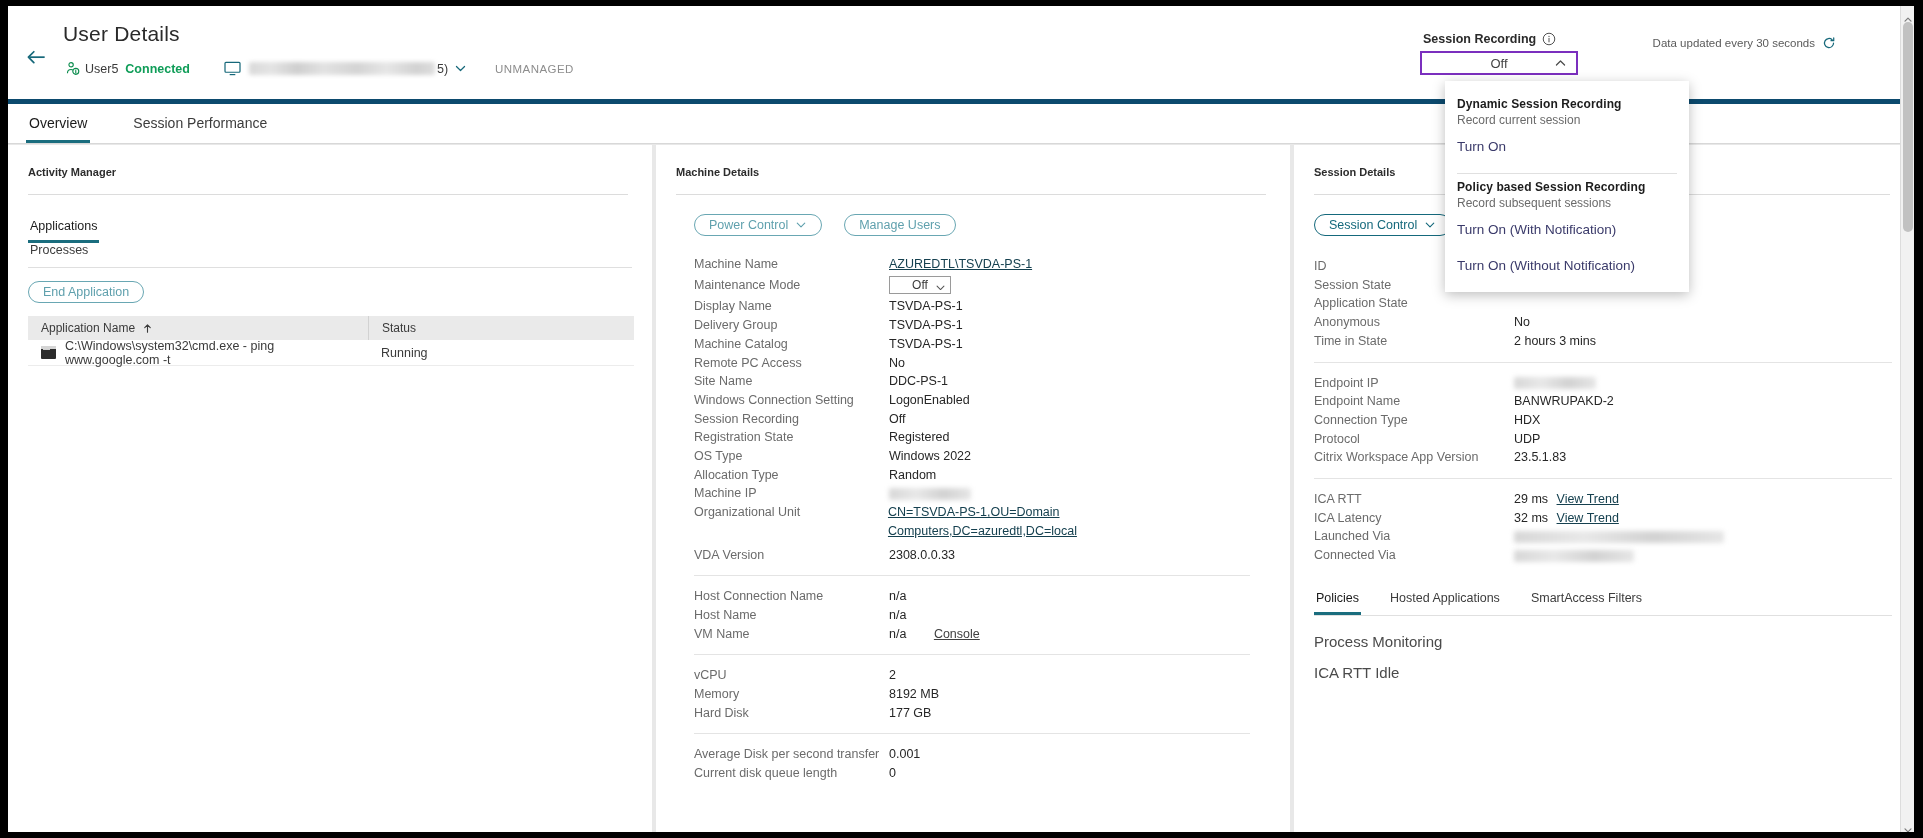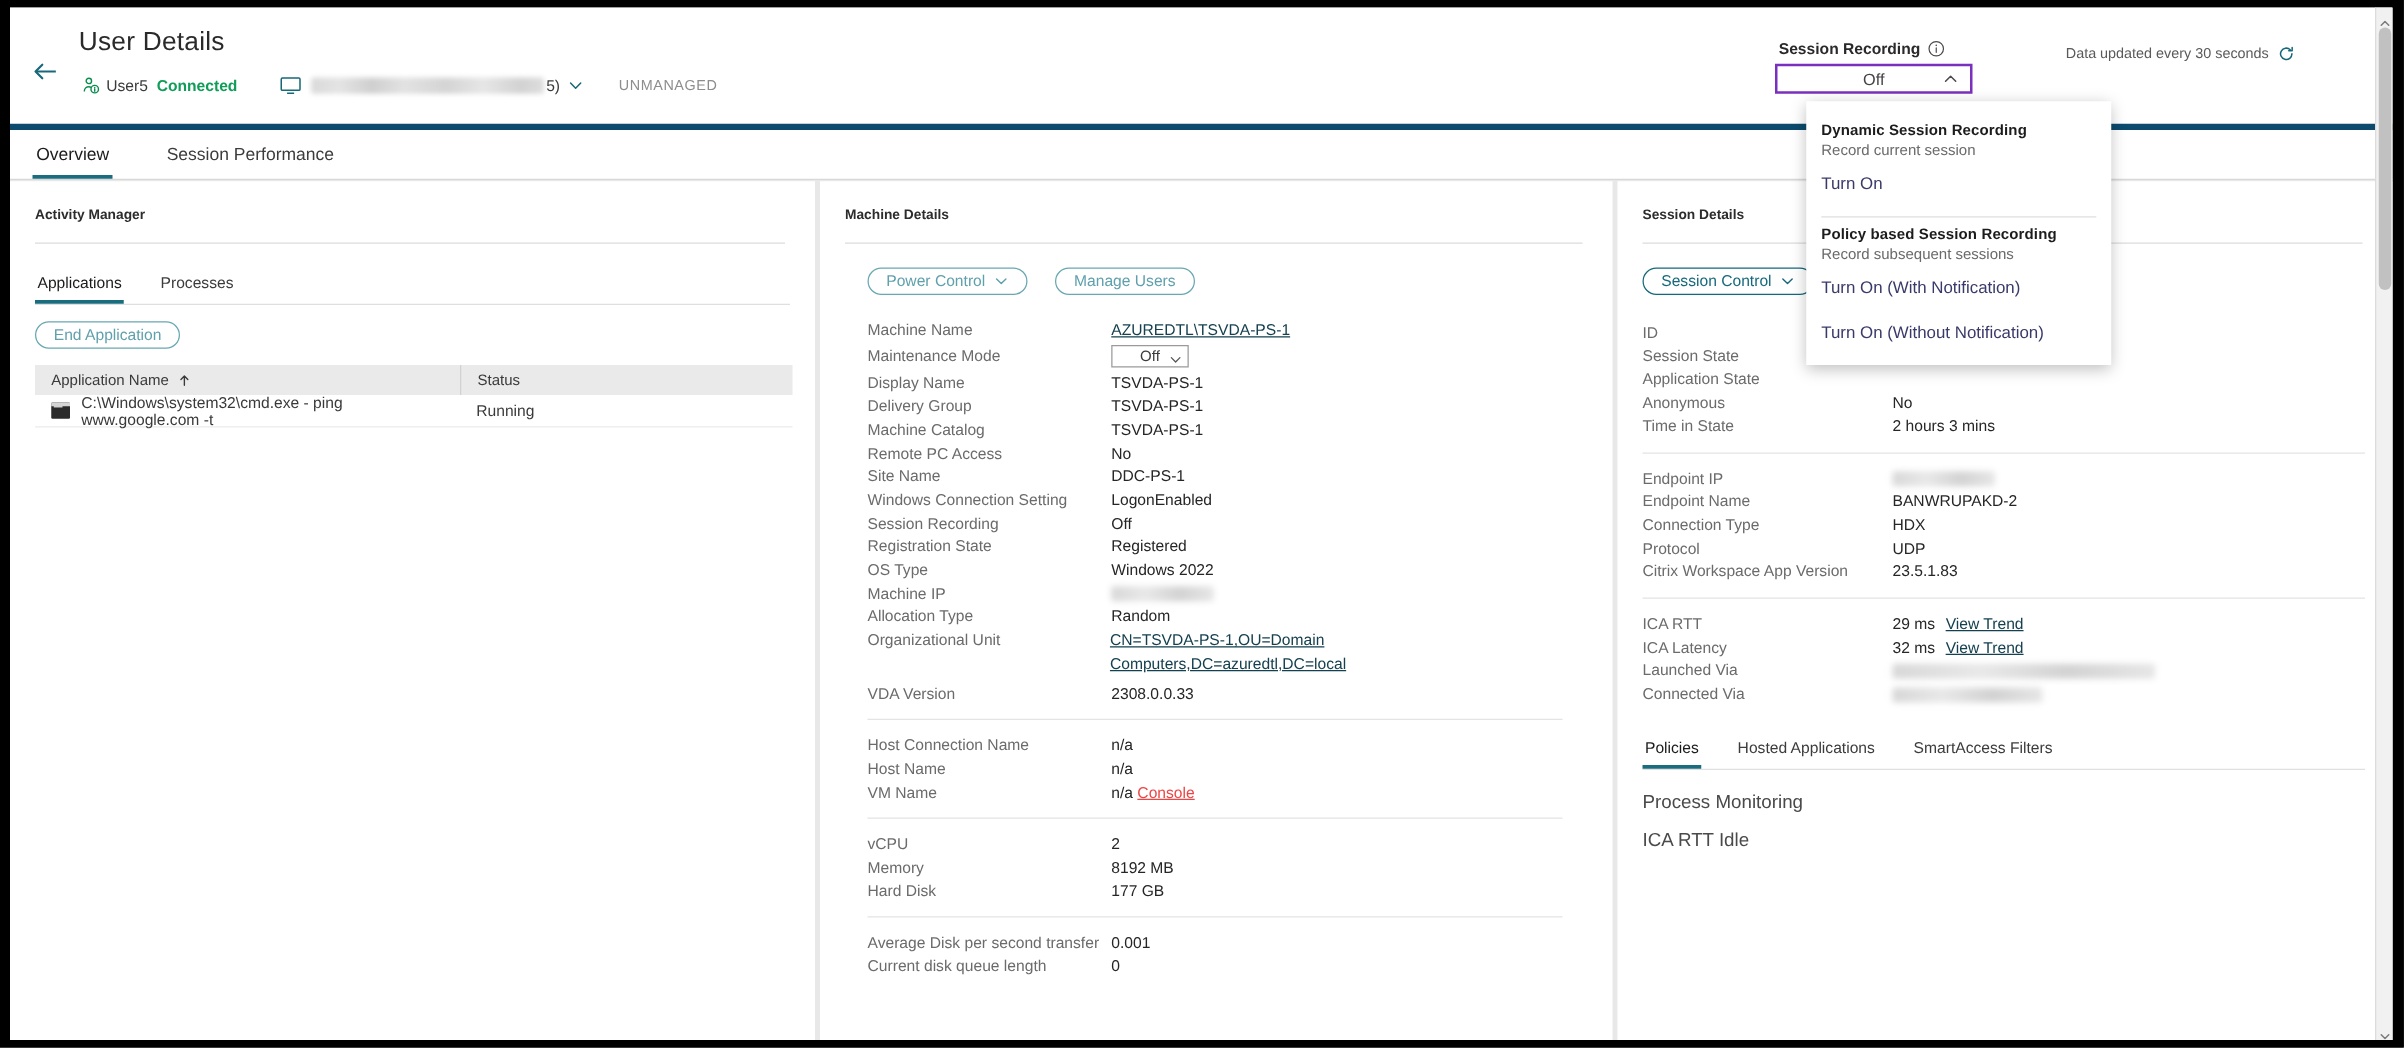--- a/index.html
+++ b/index.html
@@ -141,24 +141,25 @@
   .col-session  { width: 620px; margin-left: 4px; }
 
   .col-title {
     font-size: 11px; color: #2c2c2c; font-weight: 700;
     padding: 21px 13px 0 20px;
   }
   .col-rule { height: 1px; background: #dcdcdc; margin: 16px 24px 0 20px; }
 
   
   .sub-tabs {
-    display: flex; align-items: flex-end;
+    display: flex; align-items: flex-start;
     margin: 24px 0 0 20px;
     border-bottom: 1px solid #dfdfdf;
     width: 604px;
+    flex-direction: column;
   }
   .sub-tab {
     font-size: 12.5px; color: #3c3c3c;
     padding: 0 2px 7px 2px; margin-right: 27px;
     border-bottom: 3px solid transparent;
     cursor: pointer;
   }
   .sub-tab.active { color: #1b1b1b; border-bottom-color: #1a6d7e; font-weight: 400; }
 
   .pill-btn {
@@ -217,21 +218,21 @@
   }
   .kv-sep { height: 1px; background: #e4e4e4; margin: 11px 0 11px 0; width: 556px; }
 
   .mini-select {
     display: inline-flex; align-items: center; justify-content: center;
     width: 62px; height: 18px; border: 1px solid #9a9a9a; background: #fff;
     font-size: 12px; color: #3b3b3b; position: relative; cursor: pointer;
   }
   .mini-select .chev { position: absolute; right: 4px; width: 11px; height: 11px; color: #555; }
 
-  .console-link { color: #ef4444; text-decoration: underline; cursor: pointer; }
+  .console-link { margin-left: 24px; color: #404040; text-decoration: underline; cursor: pointer; }
 
   
   .sess-btn-row { display: flex; gap: 20px; margin: 19px 0 0 20px; }
   .sess-kv { margin: 21px 0 0 20px; width: 578px; }
   .sess-kv .kv-key { width: 200px; }
   .sess-kv .kv-sep { width: 578px; }
   .val-redacted {
     display: inline-block; height: 12px; width: 82px;
     background: linear-gradient(90deg,#d7d7d7,#e8e8e8,#d2d2d2,#e6e6e6);
     filter: blur(2.4px); border-radius: 2px; vertical-align: middle;
@@ -445,26 +446,26 @@
         </div>
         <div class="kv-row">
           <div class="kv-key">Registration State</div>
           <div class="kv-val">Registered</div>
         </div>
         <div class="kv-row">
           <div class="kv-key">OS Type</div>
           <div class="kv-val">Windows 2022</div>
         </div>
         <div class="kv-row">
+          <div class="kv-key">Allocation Type</div>
+          <div class="kv-val">Random</div>
+        </div>
+        <div class="kv-row">
           <div class="kv-key">Machine IP</div>
           <div class="kv-val"><span class="val-redacted"></span></div>
-        </div>
-        <div class="kv-row">
-          <div class="kv-key">Allocation Type</div>
-          <div class="kv-val">Random</div>
         </div>
         <div class="kv-row">
           <div class="kv-key">Organizational Unit</div>
           <div class="kv-val"><a>CN=TSVDA-PS-1,OU=Domain Computers,DC=azuredtl,DC=local</a></div>
         </div>
         <div class="kv-row" style="margin-top:5px;">
           <div class="kv-key">VDA Version</div>
           <div class="kv-val">2308.0.0.33</div>
         </div>
 

